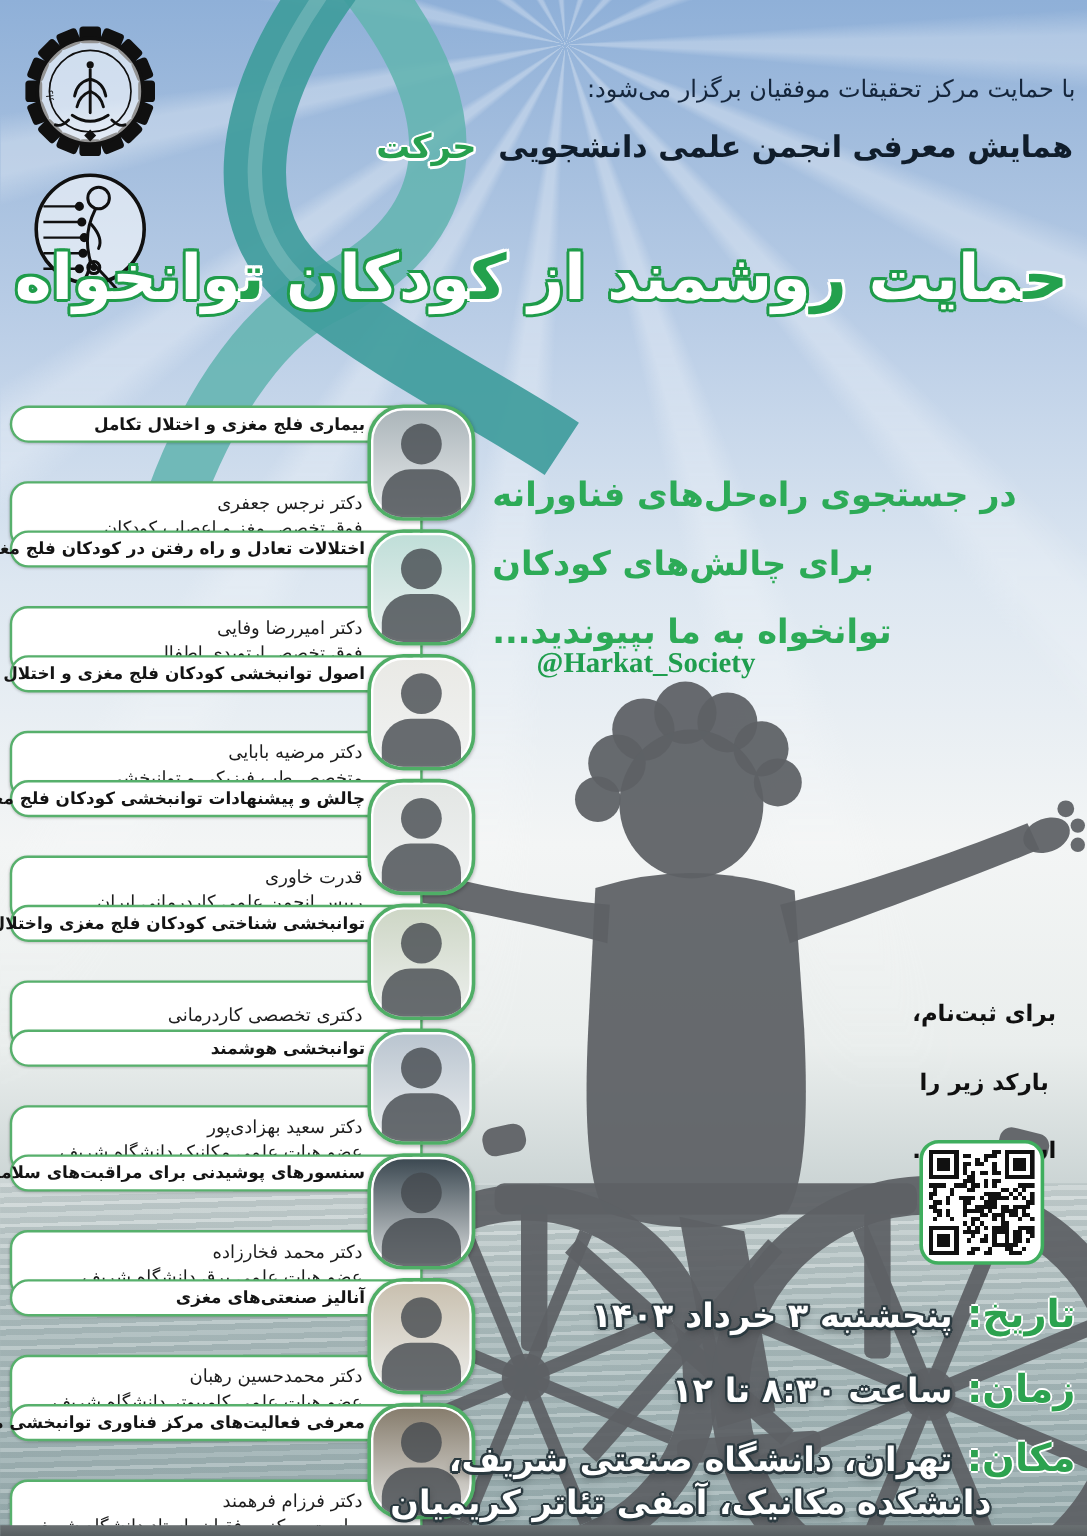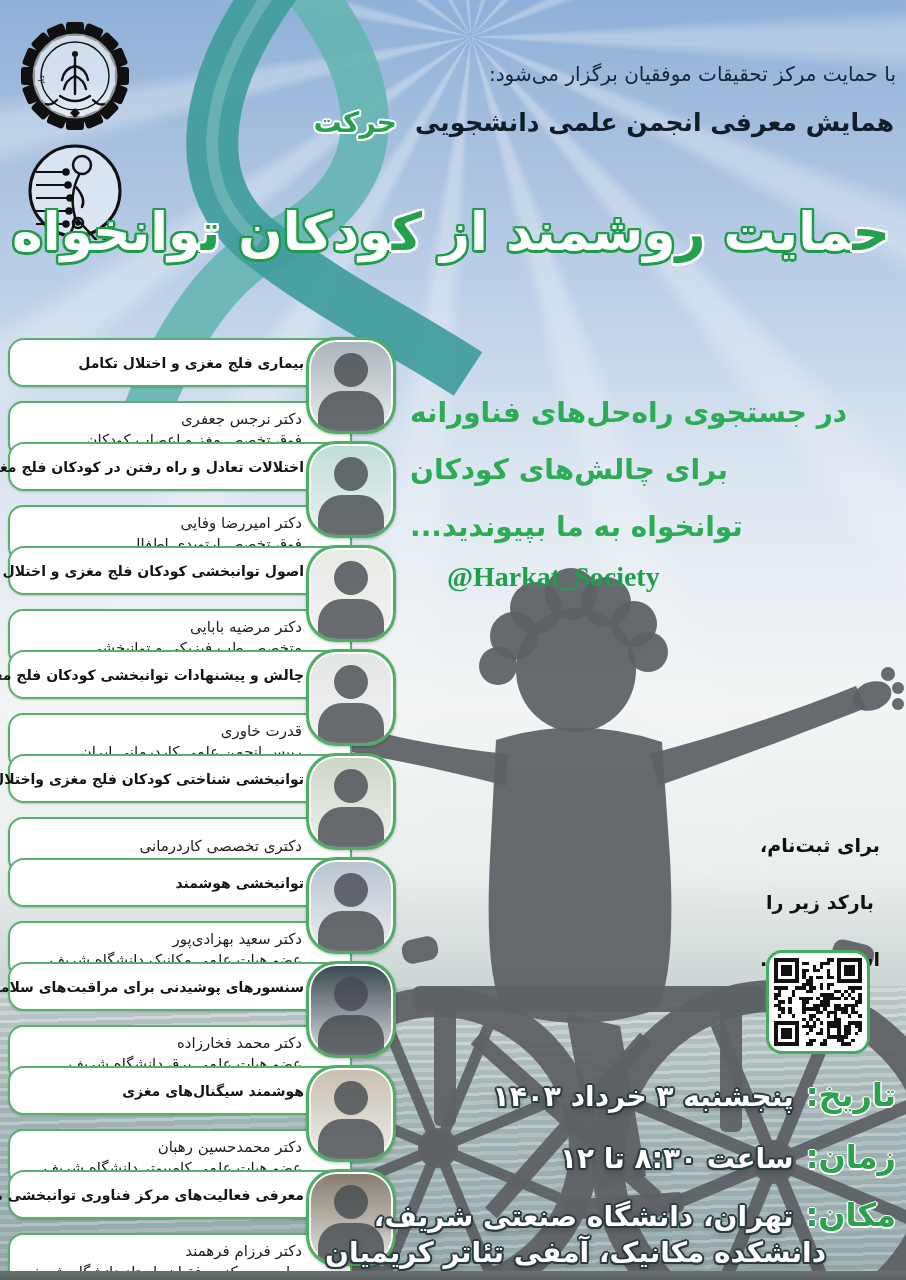--- a/index.html
+++ b/index.html
@@ -30,26 +30,26 @@
   .main-title{position:absolute;top:202px;left:32px;right:16px;z-index:2;text-align:center;
     font-size:52px;font-weight:800;letter-spacing:1px;white-space:nowrap;}
   .seg-w{color:#fff;
     text-shadow:-2.5px 0 #1f9c4a,2.5px 0 #1f9c4a,0 -2.5px #1f9c4a,0 2.5px #1f9c4a,-2px -2px #1f9c4a,2px 2px #1f9c4a,-2px 2px #1f9c4a,2px -2px #1f9c4a;}
   .seg-g{color:#23a14d;
     text-shadow:-2.5px 0 #fff,2.5px 0 #fff,0 -2.5px #fff,0 2.5px #fff,-2px -2px #fff,2px 2px #fff,-2px 2px #fff,2px -2px #fff;}
 
   .tagline{position:absolute;top:384px;left:410px;right:6px;z-index:2;text-align:left;
     font-size:28px;font-weight:800;color:#2dab57;}
   .tagline div{height:57px;line-height:57px;}
-  .handle{position:absolute;top:561px;left:447px;z-index:2;direction:ltr;
-    font-family:"Liberation Serif",serif;font-weight:bold;font-size:28px;color:#1f9e4e;}
+  .handle{position:absolute;top:540px;left:447px;z-index:2;direction:ltr;
+    font-family:"Liberation Serif",serif;font-weight:bold;font-size:24px;color:#1f9e4e;}
 
   .speakers{position:absolute;left:0;top:336px;width:404px;height:940px;z-index:3;}
   .spk{position:absolute;left:0;width:100%;height:100px;}
-  .topic{position:absolute;right:52px;left:8px;top:2px;height:49px;background:#fff;
+  .topic{position:absolute;right:52px;left:8px;top:2px;height:31px;background:#fff;
     border:2px solid #57b06c;border-radius:16px;box-sizing:border-box;
     display:flex;align-items:center;padding:0 46px 0 8px;
     font-weight:bold;font-size:14px;color:#141414;white-space:nowrap;box-shadow:0 1px 2px rgba(0,0,0,.18);}
   .info{position:absolute;right:52px;left:8px;top:42px;height:57px;background:#fff;
     border:2px solid #57b06c;border-radius:15px;box-sizing:border-box;
     display:flex;flex-direction:column;justify-content:center;gap:3px;
     padding:2px 48px 2px 8px;box-shadow:0 1px 2px rgba(0,0,0,.18);margin-top:23px;}
   .name,.aff{font-size:15px;color:#1d1d1d;white-space:nowrap;}
   .photo{position:absolute;right:8px;top:1px;width:90px;height:97px;box-sizing:border-box;
     border:3px solid #4fae66;border-radius:30px;overflow:hidden;box-shadow:inset 0 0 0 2px #fff,0 1px 3px rgba(0,0,0,.25);}
@@ -289,21 +289,21 @@
         <span class="topic-txt">سنسورهای پوشیدنی برای مراقبت‌های سلامتی</span>
       </div>
       <div class="info">
         <div class="name">دکتر محمد فخارزاده</div>
         <div class="aff">عضو هیات علمی برق دانشگاه شریف</div>
       </div>
       <div class="photo" style="background: linear-gradient(rgb(57, 70, 79) 0%, rgb(242, 244, 244) 115%);"></div>
     </div>
       <div class="spk" style="top: 728px;">
       <div class="topic">
-        <span class="topic-txt">هوشمند سیگنال‌های مغزی</span>
+        <span class="topic-txt">آنالیز صنعتی‌های مغزی</span>
       </div>
       <div class="info">
         <div class="name">دکتر محمدحسین رهبان</div>
         <div class="aff">عضو هیات علمی کامپیوتر دانشگاه شریف</div>
       </div>
       <div class="photo" style="background: linear-gradient(rgb(200, 191, 174) 0%, rgb(242, 244, 244) 115%);"></div>
     </div>
       <div class="spk" style="top: 832px;">
       <div class="topic">
         <span class="topic-txt">معرفی فعالیت‌های مرکز فناوری توانبخشی موفقیان</span>

